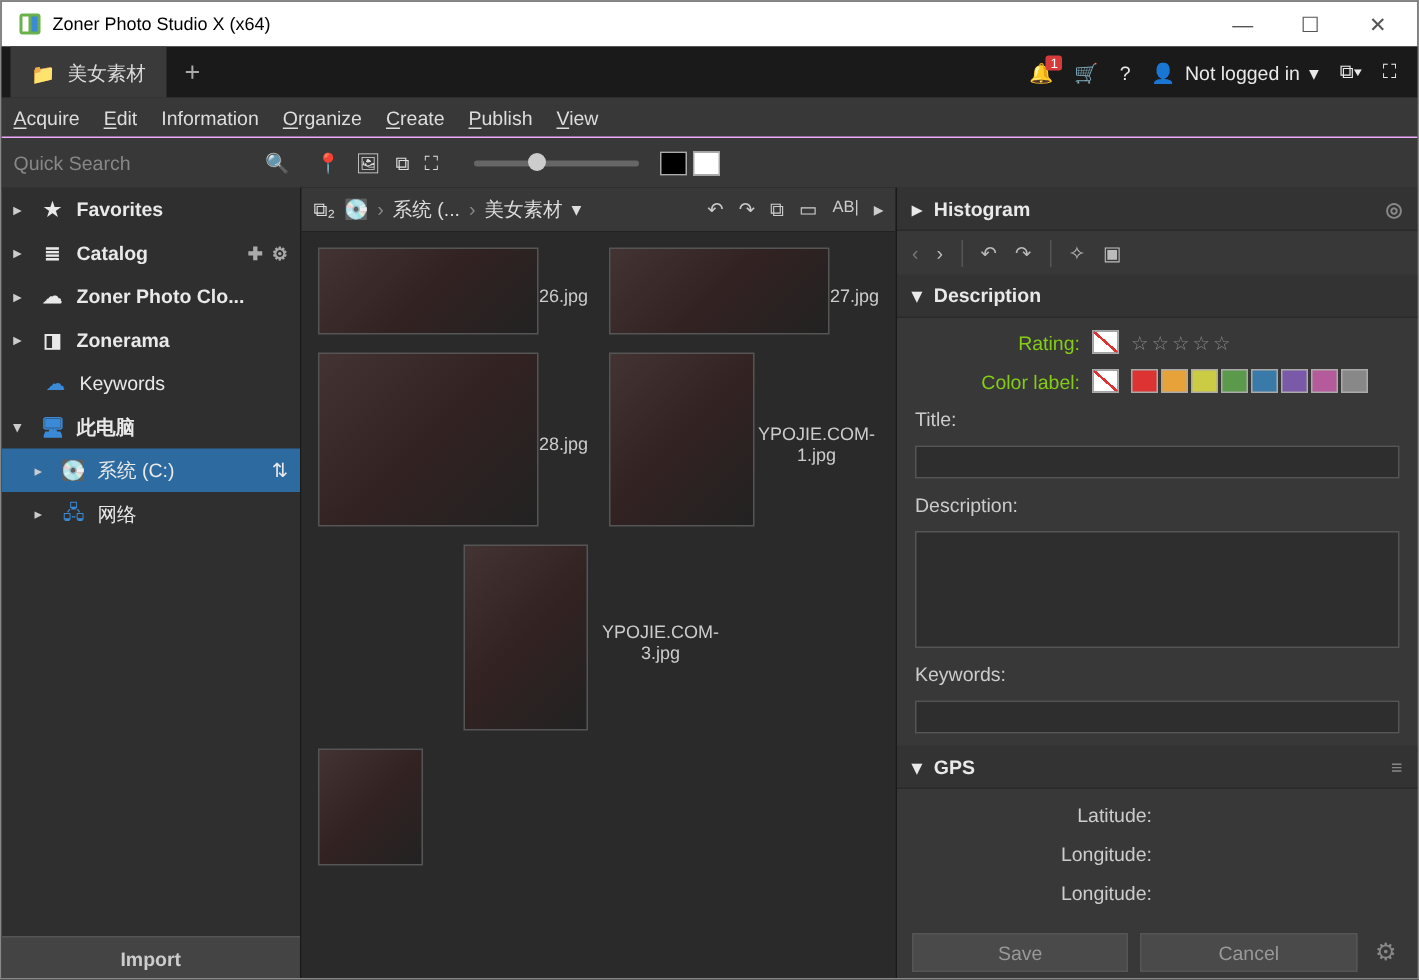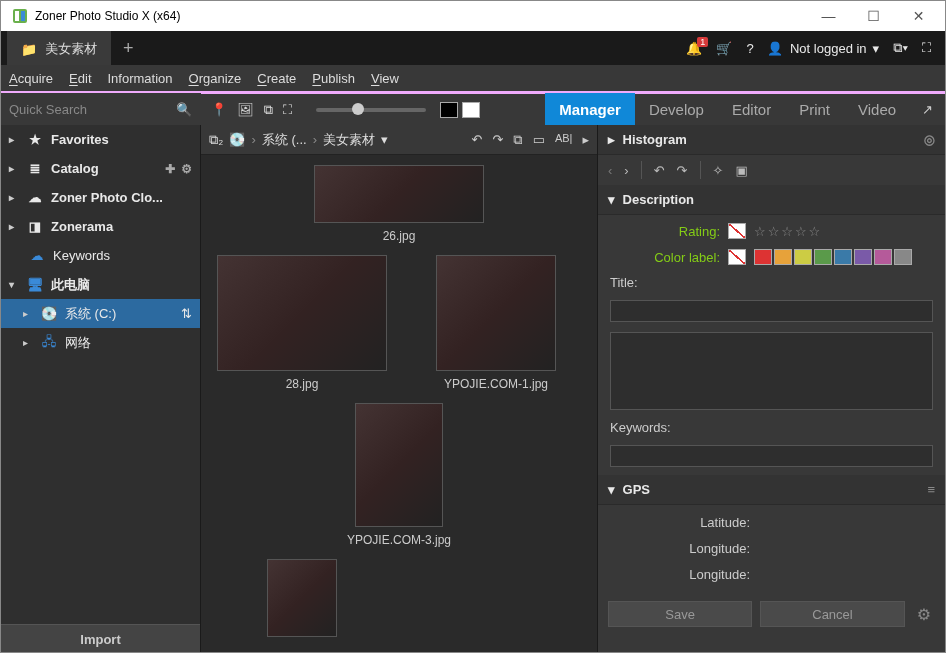--- a/index.html
+++ b/index.html
@@ -18,21 +18,21 @@
   .tab-add { width: 34px; display: flex; align-items: center; justify-content: center; color: #aaa; font-size: 18px; }
   .tabbar-right { margin-left: auto; display: flex; align-items: center; gap: 14px; padding-right: 14px; color: #e9e9e9; }
   .bell-badge { position: relative; }
   .bell-badge .badge { position: absolute; top: -4px; right: -6px; background: #d73a3a; color: #fff; font-size: 9px; padding: 0 3px; border-radius: 2px; }
   .notlogged { display: flex; align-items: center; gap: 6px; }
   
   .menubar { height: 26px; background: #383838; display: flex; align-items: center; padding: 0 8px; gap: 16px; color: #ddd; }
   .menubar span { cursor: default; }
   .menu-u { text-decoration: underline; text-underline-offset: 2px; }
   
-  .toolbar { height: 34px; background: #383838; display: flex; align-items: center; border-top: 3px solid #f0abfc; }
+  .toolbar { height: 34px; background: #383838; display: flex; align-items: center; border-top: 1px solid #f0abfc; }
   .search { flex: 0 0 200px; height: 34px; display: flex; align-items: center; padding: 0 8px; color: #888; background: #383838; }
   .search-text { flex: 1; }
   .tool-icons { display: flex; align-items: center; gap: 10px; padding: 0 10px; color: #ddd; }
   .slider { width: 110px; height: 4px; background: #666; position: relative; margin: 0 14px; border-radius: 2px; }
   .slider-thumb { position: absolute; top: -5px; left: 36px; width: 12px; height: 12px; border-radius: 50%; background: #ccc; }
   .mode-tabs { margin-left: auto; display: flex; align-items: stretch; height: 34px; }
   .mode-tab { padding: 0 14px; display: flex; align-items: center; color: #aaa; font-size: 15px; }
   .mode-tab.active { background: #1088d8; color: #fff; font-weight: 600; }
   .ext-icon { padding: 0 12px; display:flex; align-items:center; }
   
@@ -47,40 +47,40 @@
   .side-item .lbl { flex: 1; white-space: nowrap; overflow: hidden; text-overflow: ellipsis; }
   .side-tools { margin-left: auto; display:flex; gap:6px; color:#aaa; font-size:12px; }
   .import-bar { margin-top: auto; background: #444; height: 30px; display: flex; align-items: center; justify-content: center; font-weight: 600; border-top: 1px solid #555; }
   
   .browser { flex: 1; background: #2a2a2a; display: flex; flex-direction: column; overflow:hidden; }
   .breadcrumb { height: 30px; background: #383838; display: flex; align-items: center; gap: 6px; padding: 0 8px; color: #ddd; border-bottom:1px solid #222; }
   .bc-sep { color: #888; }
   .bc-icons { margin-left: auto; display: flex; gap: 10px; color: #ccc; }
   .thumbs { flex: 1; overflow-y: auto; padding: 6px 4px; }
   .thumb-row { display: flex; justify-content: space-around; }
-  .thumb { width: 180px; display: flex; flex-direction: column; align-items: center; margin: 4px 0 8px; }
+  .thumb { width: 180px; display: flex; align-items: center; margin: 4px 0 8px; }
   .thumb-img { background: linear-gradient(135deg,#433,#322,#222); border: 1px solid #555; }
   .thumb-name { color: #ccc; font-size: 12px; margin-top: 6px; text-align:center; }
   
   .rightpanel { width: 348px; background: #383838; border-left: 1px solid #1a1a1a; display: flex; flex-direction: column; overflow:hidden; }
   .sect-head { height: 30px; display: flex; align-items: center; padding: 0 10px; gap: 8px; background: #333; color: #e9e9e9; font-weight: 600; border-bottom:1px solid #2a2a2a; }
   .sect-head .r { margin-left: auto; color:#888; }
   .nav-icons { height: 30px; display: flex; align-items: center; gap: 12px; padding: 0 10px; color: #bbb; }
   .nav-icons .sep { width:1px; height:18px; background:#555; }
   .desc-body { padding: 8px 12px; display: flex; flex-direction: column; gap: 10px; }
   .row { display: flex; align-items: center; gap: 8px; }
   .row-lbl { width: 110px; text-align: right; color: #84cc16; }
   .swatch { width: 18px; height: 16px; border:1px solid #aaa; display:inline-block; }
   .swatch.none { background: linear-gradient(to top right, #fff 0%, #fff 46%, #d33 46%, #d33 54%, #fff 54%, #fff 100%); }
   .stars { color: #888; letter-spacing: 2px; }
   .swatches { display:flex; gap:2px; }
   .field-lbl { color: #ccc; }
   .input { height: 22px; background: #2e2e2e; border: 1px solid #555; width: 100%; }
   .textarea { height: 78px; background: #2e2e2e; border: 1px solid #555; width: 100%; }
-  .gps-rows { padding: 4px 12px 8px; }
+  .gps-rows { padding: 4px 30px 8px; }
   .gps-row { display:flex; align-items:center; gap:8px; height:26px; }
   .gps-lbl { width:140px; text-align:right; color:#ccc; }
   .gps-val { flex:1; }
   .btn-row { display:flex; gap:8px; padding:6px 10px; align-items:center; }
   .btn { flex:1; height:26px; background:#4a4a4a; color:#999; display:flex; align-items:center; justify-content:center; border:1px solid #555; }
   .gear { color:#888; padding:0 4px; font-size:16px; }
   .half-thumb { width:180px; display:flex; justify-content:center; }
 
   
   ::-webkit-scrollbar { width:14px; background:#2a2a2a; }
@@ -147,28 +147,20 @@
     <span>📍</span>
     <span>🖼</span>
     <span>⧉</span>
     <span>⛶</span>
   </div>
   <div class="slider">
     <div class="slider-thumb"></div>
   </div>
   <span class="swatch" style="background:#000;margin-right:4px"></span>
   <span class="swatch" style="background:#fff"></span>
-  <div class="mode-tabs">
-    <div class="mode-tab active">Manager</div>
-    <div class="mode-tab">Develop</div>
-    <div class="mode-tab">Editor</div>
-    <div class="mode-tab">Print</div>
-    <div class="mode-tab">Video</div>
-    <div class="ext-icon">↗</div>
-  </div>
 </div>
 
 <div class="main">
 
   <div class="sidebar">
     <div class="side-item root">
       <span class="chev">▸</span>
       <span class="ico">★</span>
       <span class="lbl">Favorites</span>
     </div>
@@ -231,20 +223,24 @@
         <span style="font-size:11px">AB|</span>
         <span>▸</span>
       </div>
     </div>
     <div class="thumbs">
       <div class="thumb-row">
         <div class="thumb">
           <div class="thumb-img" style="width:170px;height:58px"></div>
           <div class="thumb-name">26.jpg</div>
         </div>
+        <div class="thumb">
+          <div class="thumb-img" style="width:170px;height:58px"></div>
+          <div class="thumb-name">27.jpg</div>
+        </div>
       </div>
       <div class="thumb-row">
         <div class="thumb">
           <div class="thumb-img" style="width:170px;height:116px"></div>
           <div class="thumb-name">28.jpg</div>
         </div>
         <div class="thumb">
           <div class="thumb-img" style="width:120px;height:116px"></div>
           <div class="thumb-name">YPOJIE.COM-1.jpg</div>
         </div>
@@ -301,20 +297,21 @@
             <span class="swatch" style="background: rgb(204, 204, 68);"></span>
             <span class="swatch" style="background: rgb(90, 154, 74);"></span>
             <span class="swatch" style="background: rgb(58, 122, 168);"></span>
             <span class="swatch" style="background: rgb(122, 90, 168);"></span>
             <span class="swatch" style="background: rgb(181, 90, 154);"></span>
             <span class="swatch" style="background: rgb(136, 136, 136);"></span>
           </div>
       </div>
       <div class="field-lbl">Title:</div>
       <div class="input"></div>
+      <div class="field-lbl">Description:</div>
       <div class="textarea"></div>
       <div class="field-lbl">Keywords:</div>
       <div class="input"></div>
     </div>
     <div class="sect-head">
       <span>▾</span>
       <span>GPS</span>
       <span class="r">≡</span>
     </div>
     <div class="gps-rows">

